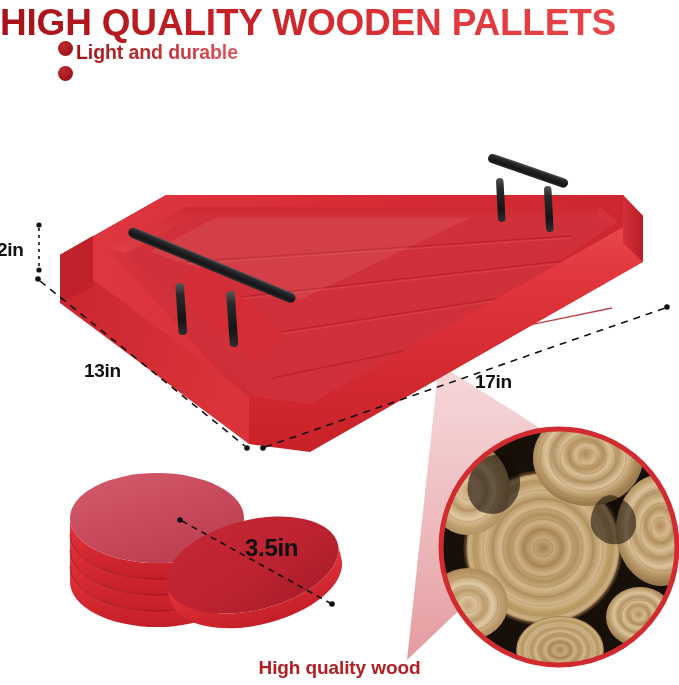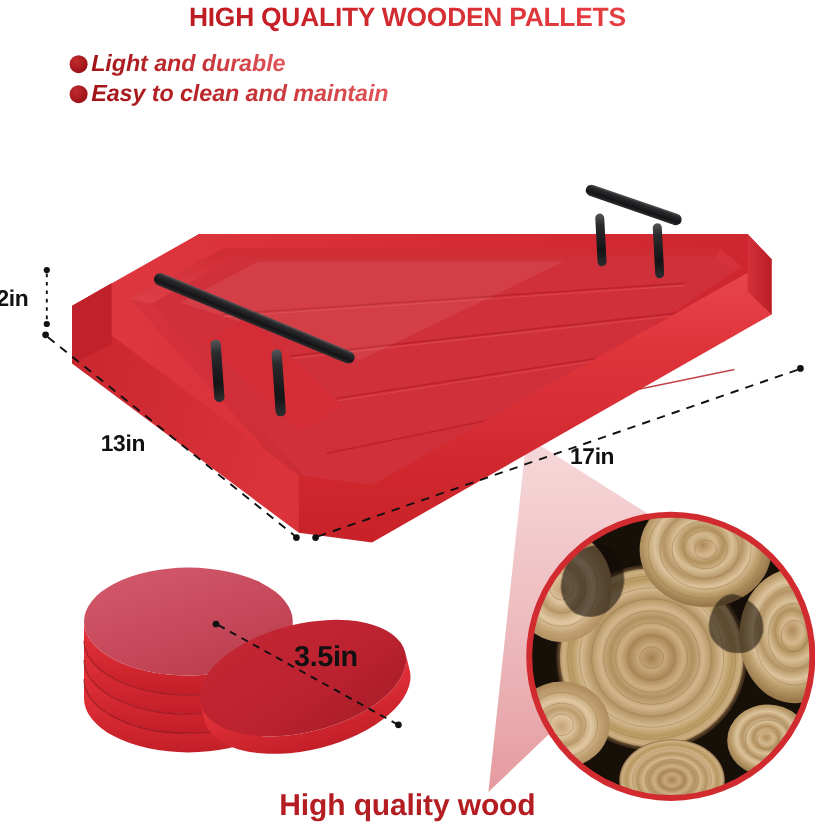--- a/index.html
+++ b/index.html
@@ -18,42 +18,40 @@
     background: #ffffff;
     overflow: hidden;
   }
 
   
   .headline {
     position: absolute;
     left: 0;
     top: 2px;
     width: 679px;
-    text-align: center;
-    font-size: 22px;
+    text-align: left;
+    font-size: 37px;
     font-weight: bold;
     letter-spacing: -0.2px;
     white-space: nowrap;
     background: linear-gradient(90deg, #a51217 0%, #c62026 34%, #e0383c 66%, #ee4a4e 100%);
     -webkit-background-clip: text;
     background-clip: text;
     color: transparent;
     -webkit-text-fill-color: transparent;
   }
   .bullets {
     position: absolute;
     left: 58px;
     top: 41px;
     width: 560px;
   }
   .bullet-row {
     display: flex;
-    align-items: center;
     height: 25px;
-    font-style: italic;
   }
   .bullet-dot {
     width: 15px;
     height: 15px;
     border-radius: 50%;
     background: radial-gradient(circle at 35% 32%, #c22b2f 0%, #9d1418 70%, #8a1014 100%);
     flex: 0 0 auto;
     margin-right: 3px;
   }
   .bullet-text {
@@ -81,21 +79,21 @@
   .dim-13in  { left: 84px;  top: 360px; text-align: center; }
   .dim-17in  { left: 475px; top: 371px; }
   .dim-35in  { left: 245px; top: 534px; font-size: 24px; }
 
   .caption-wood {
     position: absolute;
     left: 0;
     top: 657px;
     width: 679px;
     text-align: center;
-    font-size: 25px;
+    font-size: 19px;
     font-weight: bold;
     color: #b41d22;
     letter-spacing: -0.1px;
   }
 
   svg.layer {
     position: absolute;
     left: 0;
     top: 0;
     width: 679px;
@@ -110,21 +108,20 @@
 
   <div class="headline">HIGH QUALITY WOODEN PALLETS</div>
 
   <div class="bullets">
     <div class="bullet-row">
       <span class="bullet-dot"></span>
       <span class="bullet-text">Light and durable</span>
     </div>
     <div class="bullet-row">
       <span class="bullet-dot"></span>
-      <span class="bullet-text">Easy to clean and maintain</span>
     </div>
   </div>
 
   <svg class="layer" viewBox="0 0 679 685">
     <defs>
 
       <linearGradient id="gTrayInner" x1="0" y1="0" x2="0.25" y2="1">
         <stop offset="0%" stop-color="#d8343c"></stop>
         <stop offset="55%" stop-color="#d1303a"></stop>
         <stop offset="100%" stop-color="#c82b34"></stop>

